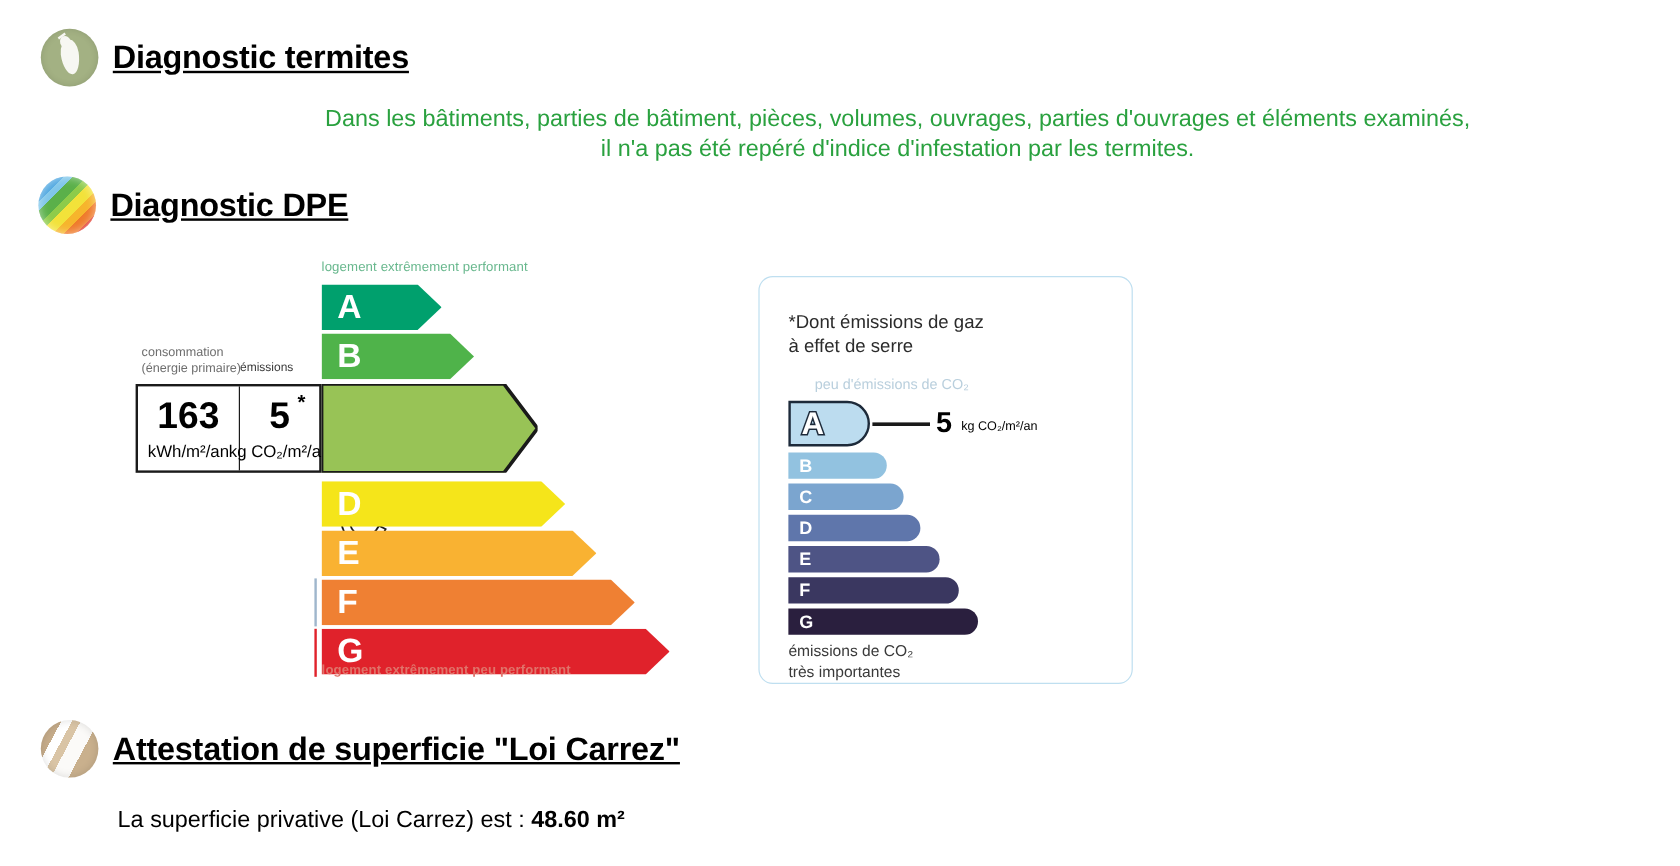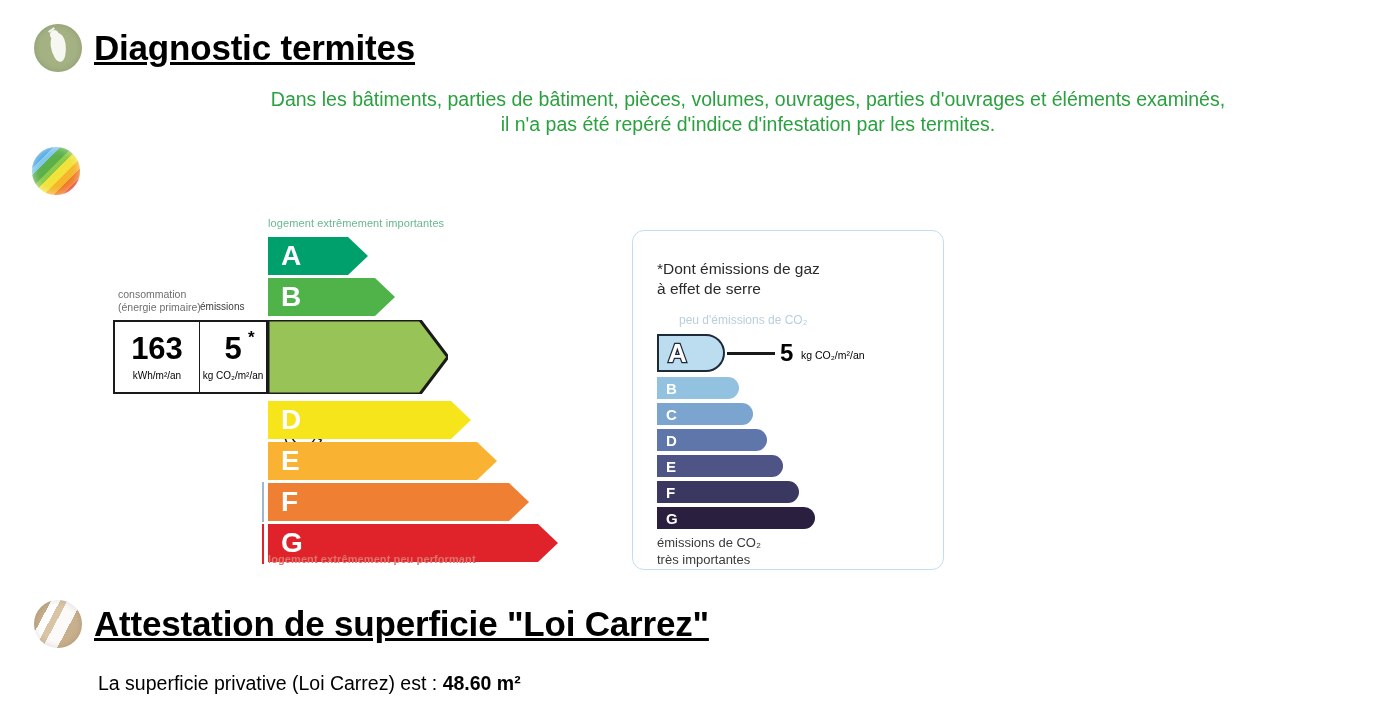--- a/index.html
+++ b/index.html
@@ -27,21 +27,21 @@
   .sec-icon {
     width: 48px;
     height: 48px;
     border-radius: 50%;
     flex: 0 0 48px;
     position: relative;
     overflow: hidden;
   }
 
   .sec-title {
-    font-size: 35px;
+    font-size: 27px;
     font-weight: bold;
     color: #000000;
     text-decoration: underline;
     letter-spacing: -0.2px;
     white-space: nowrap;
   }
 
   
   .icon-termite {
     background: #a3b183;
@@ -198,21 +198,21 @@
     color: #000;
     line-height: 1;
     position: relative;
   }
   .valnum sup {
     font-size: 17px;
     position: absolute;
     top: -4px; right: -13px;
   }
   .valunit {
-    font-size: 10px;
+    font-size: 14px;
     color: #000;
     margin-top: 6px;
     white-space: nowrap;
   }
   .lbl-conso {
     position: absolute;
     font-size: 10.5px;
     line-height: 13px;
     color: #6e6e6e;
     white-space: nowrap;
@@ -324,27 +324,28 @@
   </div>
   <div class="sec-title">Diagnostic termites</div>
 </div>
 <div id="termites-text" class="sec-body green-text">
   <div>Dans les bâtiments, parties de bâtiment, pièces, volumes, ouvrages, parties d'ouvrages et éléments examinés,</div>
   <div>il n'a pas été repéré d'indice d'infestation par les termites.</div>
 </div>
 
 <div class="section sec-head" id="section-dpe">
   <div class="sec-icon icon-rainbow"></div>
+  <div class="sec-title">Diagnostic DPE</div>
 </div>
 
 <div id="dpe-graphic">
 
   <div class="energy-panel">
 
-    <div class="cap-top">logement extrêmement importantes</div>
+    <div class="cap-top">logement extrêmement performant</div>
 
     <div class="bar" style="left:168px; top:22px; width:100px;">
       <svg class="shape" viewBox="0 0 100 38" preserveAspectRatio="none">
         <polygon points="0,0 80,0 100,19 80,38 0,38" fill="#00a06d"></polygon>
       </svg>
       <span class="glyph">A</span>
     </div>
 
     <div class="bar" style="left:168px; top:63px; width:127px;">
       <svg class="shape" viewBox="0 0 127 38" preserveAspectRatio="none">

